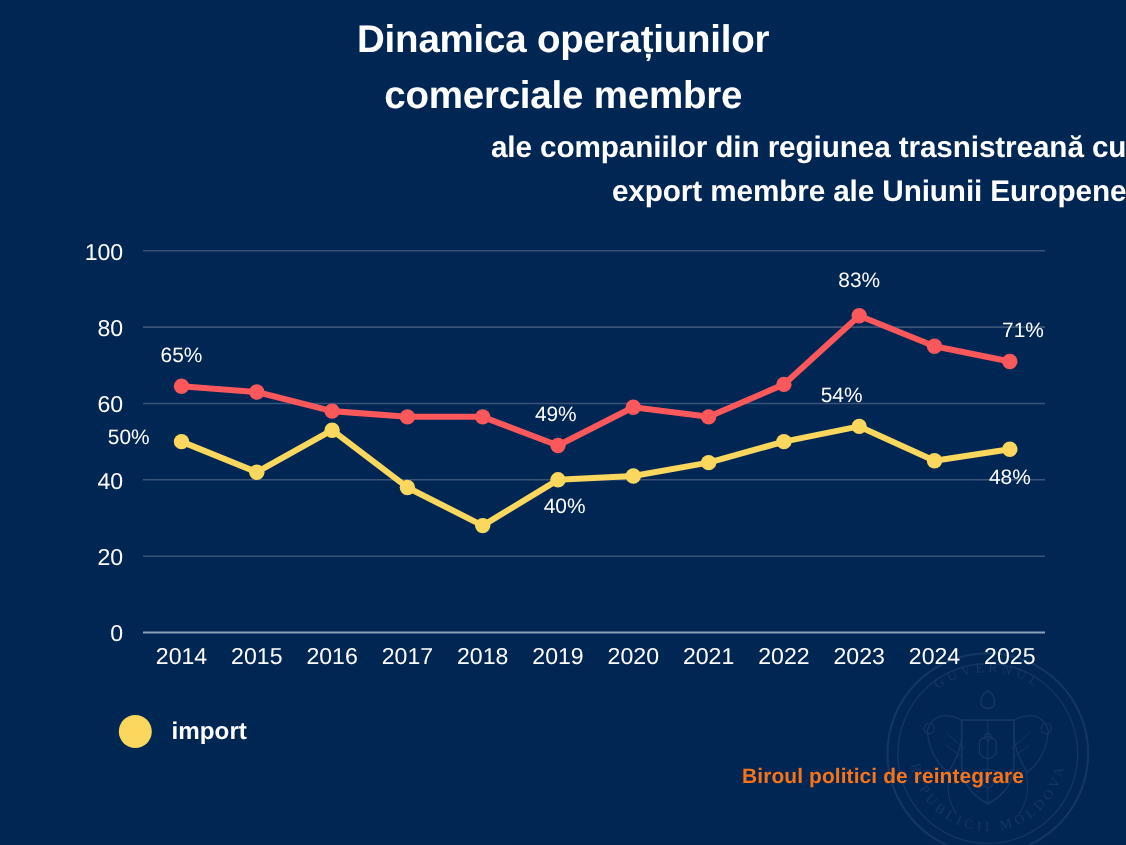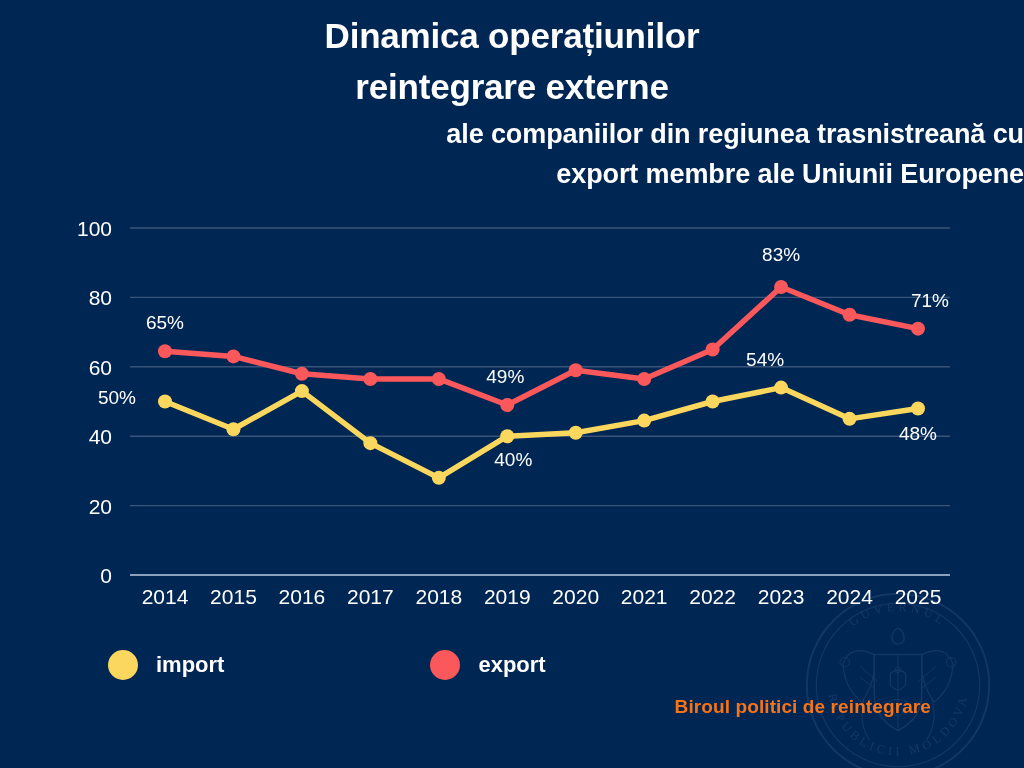--- a/index.html
+++ b/index.html
@@ -123,21 +123,21 @@
     letter-spacing: 0.1px;
   }
 </style>
 </head>
 <body style="background: rgb(0, 38, 84);">
 
 <div id="infographic">
 
   <div class="title-block">
     <div class="title-main">Dinamica operațiunilor</div>
-    <div class="title-main">reintegrare externe</div>
+    <div class="title-main">comerciale membre</div>
     <div class="title-sub">ale companiilor din regiunea trasnistreană cu</div>
     <div class="title-sub">export membre ale Uniunii Europene</div>
   </div>
 
   <div class="plot-wrap">
     <svg class="chart" width="1024" height="768">
       <g id="grid-layer">
           <line x1="130" y1="575" x2="950" y2="575" stroke="#8ba0ba" stroke-width="2"></line>
           <line x1="130" y1="505.6" x2="950" y2="505.6" stroke="#3a5478" stroke-width="1.4"></line>
           <line x1="130" y1="436.2" x2="950" y2="436.2" stroke="#3a5478" stroke-width="1.4"></line>
@@ -206,24 +206,20 @@
           <text x="930" y="306.63" class="dlabel" text-anchor="middle">71%</text>
         </g>
     </svg>
   </div>
 
   <div class="legend">
     <div class="legend-item">
       <span class="legend-dot" id="legend-dot-import" style="background: rgb(251, 216, 93);"></span>
       <span class="legend-label">import</span>
     </div>
-    <div class="legend-item export">
-      <span class="legend-dot" id="legend-dot-export" style="background: rgb(251, 88, 91);"></span>
-      <span class="legend-label">export</span>
-    </div>
   </div>
 
   <div class="footer">Biroul politici de reintegrare</div>
 
   <svg class="watermark" viewBox="0 0 200 200">
     <circle cx="100" cy="100" r="96" fill="none" stroke="#b9cde4" stroke-width="2"></circle>
     <circle cx="100" cy="100" r="86" fill="none" stroke="#b9cde4" stroke-width="1.2"></circle>
     <path id="seal-arc-top" d="M 22,100 A 78,78 0 0 1 178,100" fill="none"></path>
     <path id="seal-arc-bottom" d="M 26,100 A 74,74 0 0 0 174,100" fill="none"></path>
     <text font-size="13" letter-spacing="4" fill="#b9cde4" font-family="'Liberation Serif', serif">

